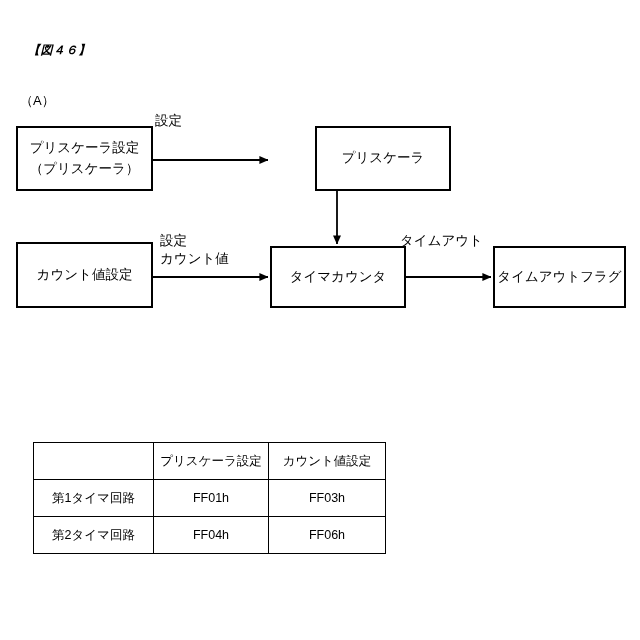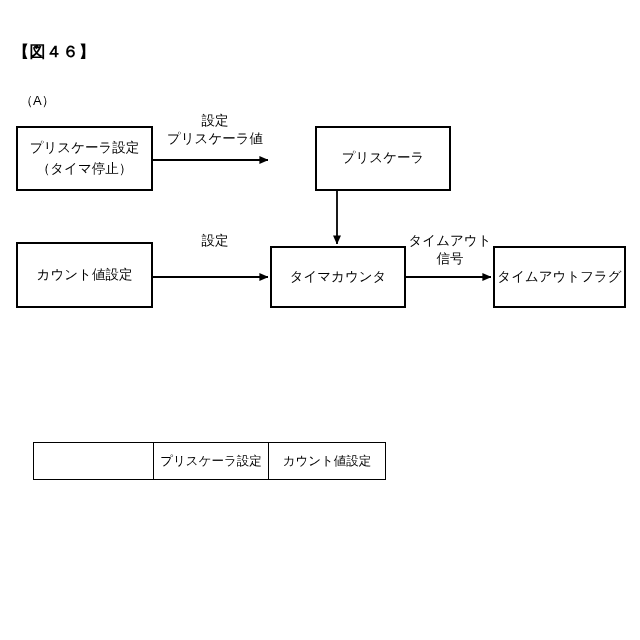--- a/index.html
+++ b/index.html
@@ -20,26 +20,27 @@
     position: absolute;
     left: 0;
     top: 0;
     width: 640px;
     height: 640px;
   }
 
   
   .fig-title {
     position: absolute;
-    left: 13px;
+    left: 28px;
     top: 42px;
-    font-size: 16px;
+    font-size: 12px;
     font-weight: bold;
     letter-spacing: 0.5px;
     white-space: nowrap;
+    font-style: italic;
   }
 
   
   .section-label {
     position: absolute;
     font-size: 13px;
     white-space: nowrap;
   }
   #label-a { left: 20px; top: 92px; }
   #label-b { left: 20px; top: 410px; }
@@ -73,21 +74,21 @@
     left: 0; top: 0;
     width: 640px; height: 640px;
     pointer-events: none;
   }
 
   
   .arrow-label {
     position: absolute;
     font-size: 13.5px;
     line-height: 1.35;
-    text-align: center;
+    text-align: left;
     white-space: nowrap;
   }
   #lbl-set-prescaler { left: 155px; top: 112px; width: 120px; }
   #lbl-set-count     { left: 160px; top: 232px; width: 110px; }
   #lbl-timeout-sig   { left: 400px; top: 232px; width: 100px; }
 
   
   #settings-table {
     position: absolute;
     left: 33px;
@@ -117,21 +118,21 @@
 <body>
 
 <div id="canvas">
 
   <div class="fig-title">【図４６】</div>
 
   <div class="section-label" id="label-a">（A）</div>
 
   <div class="dbox" id="box-prescaler-setting">
     <span class="line1">プリスケーラ設定</span>
-    <span class="line2">（タイマ停止）</span>
+    <span class="line2">（プリスケーラ）</span>
   </div>
 
   <div class="dbox" id="box-prescaler">
     <span class="line1">プリスケーラ</span>
   </div>
 
   <div class="dbox" id="box-count-setting">
     <span class="line1">カウント値設定</span>
   </div>
 
@@ -154,43 +155,52 @@
 
     <line x1="337" y1="191" x2="337" y2="244" stroke="#000000" stroke-width="1.8" marker-end="url(#ahead)"></line>
 
     <line x1="153" y1="277" x2="268" y2="277" stroke="#000000" stroke-width="1.8" marker-end="url(#ahead)"></line>
 
     <line x1="406" y1="277" x2="491" y2="277" stroke="#000000" stroke-width="1.8" marker-end="url(#ahead)"></line>
   </svg>
 
   <div class="arrow-label" id="lbl-set-prescaler">
     <div>設定</div>
-    <div>プリスケーラ値</div>
   </div>
 
   <div class="arrow-label" id="lbl-set-count">
     <div>設定</div>
+    <div>カウント値</div>
   </div>
 
   <div class="arrow-label" id="lbl-timeout-sig">
     <div>タイムアウト</div>
-    <div>信号</div>
   </div>
 
 
   <table id="settings-table">
     <colgroup>
       <col class="c0">
         <col class="c1">
         <col class="c2">
     </colgroup>
     <thead>
       <tr>
         <th></th>
         <th>プリスケーラ設定</th>
         <th>カウント値設定</th>
       </tr>
     </thead>
     <tbody>
+      <tr>
+        <td>第1タイマ回路</td>
+        <td>FF01h</td>
+        <td>FF03h</td>
+      </tr>
+      <tr>
+        <td>第2タイマ回路</td>
+        <td>FF04h</td>
+        <td>FF06h</td>
+      </tr>
     </tbody>
   </table>
 
 </div>
 
 </body></html>

